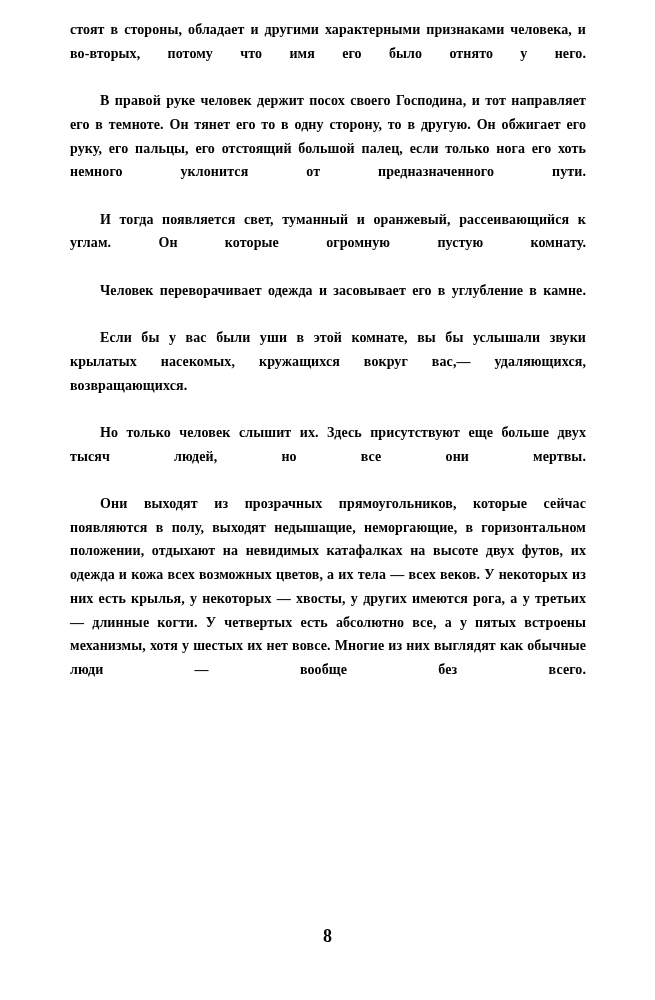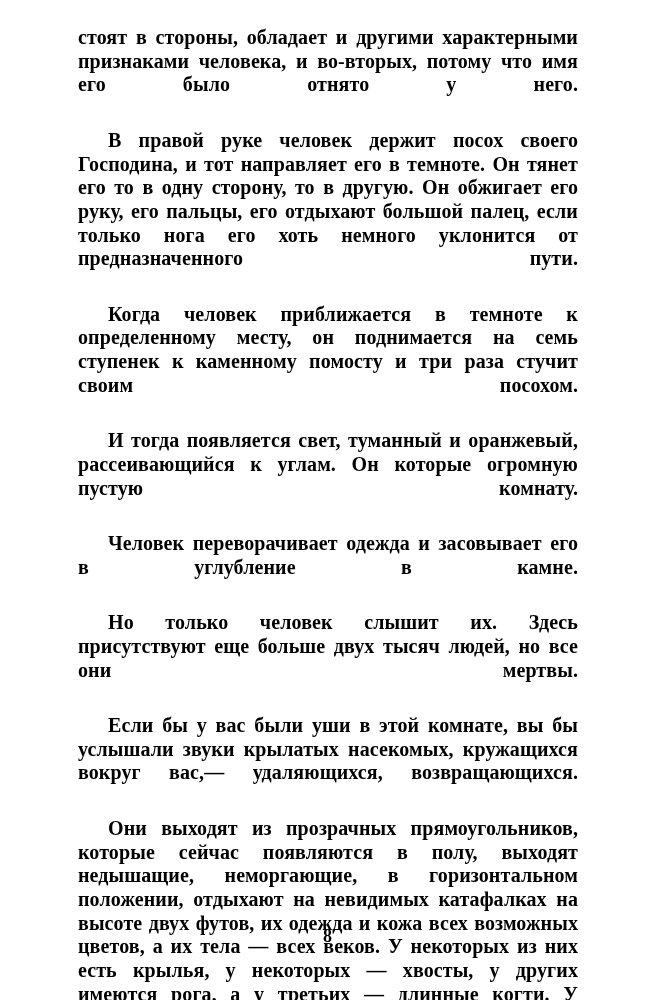--- a/index.html
+++ b/index.html
@@ -15,25 +15,25 @@
     overflow: hidden;
     font-family: "Liberation Serif", "DejaVu Serif", serif;
   }
   .text-column {
     position: absolute;
     left: 70px;
     top: 18px;
     width: 516px;
   }
   .para {
-    margin: 8px;
+    margin: 0;
     text-indent: 30px;
     text-align: justify;
     text-justify: inter-word;
-    font-size: 20px;
+    font-size: 14px;
     line-height: 23.7px;
     color: #000000;
     font-weight: 700;
     letter-spacing: 0.1px;
     word-spacing: 0.2px;
     -webkit-font-smoothing: none;
   }
   .para.no-indent {
     text-indent: 0;
   }
@@ -55,25 +55,24 @@
     font-family: "Liberation Serif", "DejaVu Serif", serif;
   }
 </style>
 </head>
 <body>
 
 <div class="page">
 
   <div class="text-column">
     <p class="para no-indent">стоят в стороны, обладает и другими характерными признаками человека, и во-вторых, потому что имя его было отнято у него.</p>
-    <p class="para">В правой руке человек держит посох своего Господина, и тот направляет его в темноте. Он тянет его то в одну сторону, то в другую. Он обжигает его руку, его пальцы, его отдыхают большой палец, если только нога его хоть немного уклонится от предназначенного пути.</p>
-    <p class="para">Когда человек приближается в темноте к определенному месту, он поднимается на семь ступенек к каменному помосту и три раза стучит своим посохом.</p>
+    <p class="para">В правой руке человек держит посох своего Господина, и тот направляет его в темноте. Он тянет его то в одну сторону, то в другую. Он обжигает его руку, его пальцы, его отстоящий большой палец, если только нога его хоть немного уклонится от предназначенного пути.</p>
     <p class="para">И тогда появляется свет, туманный и оранжевый, рассеивающийся к углам. Он которые огромную пустую комнату.</p>
     <p class="para">Человек переворачивает одежда и засовывает его в углубление в камне.</p>
+    <p class="para">Если бы у вас были уши в этой комнате, вы бы услышали звуки крылатых насекомых, кружащихся вокруг вас,— удаляющихся, возвращающихся.</p>
     <p class="para">Но только человек слышит их. Здесь присутствуют еще больше двух тысяч людей, но все они мертвы.</p>
-    <p class="para">Если бы у вас были уши в этой комнате, вы бы услышали звуки крылатых насекомых, кружащихся вокруг вас,— удаляющихся, возвращающихся.</p>
     <p class="para">Они выходят из прозрачных прямоугольников, которые сейчас появляются в полу, выходят недышащие, неморгающие, в горизонтальном положении, отдыхают на невидимых катафалках на высоте двух футов, их одежда и кожа всех возможных цветов, а их тела — всех веков. У некоторых из них есть крылья, у некоторых — хвосты, у других имеются рога, а у третьих — длинные когти. У четвертых есть абсолютно все, а у пятых встроены механизмы, хотя у шестых их нет вовсе. Многие из них выглядят как обычные люди — вообще без всего.</p>
 
   </div>
 
   <div class="page-number">8</div>
 
 </div>
 
 </body></html>

